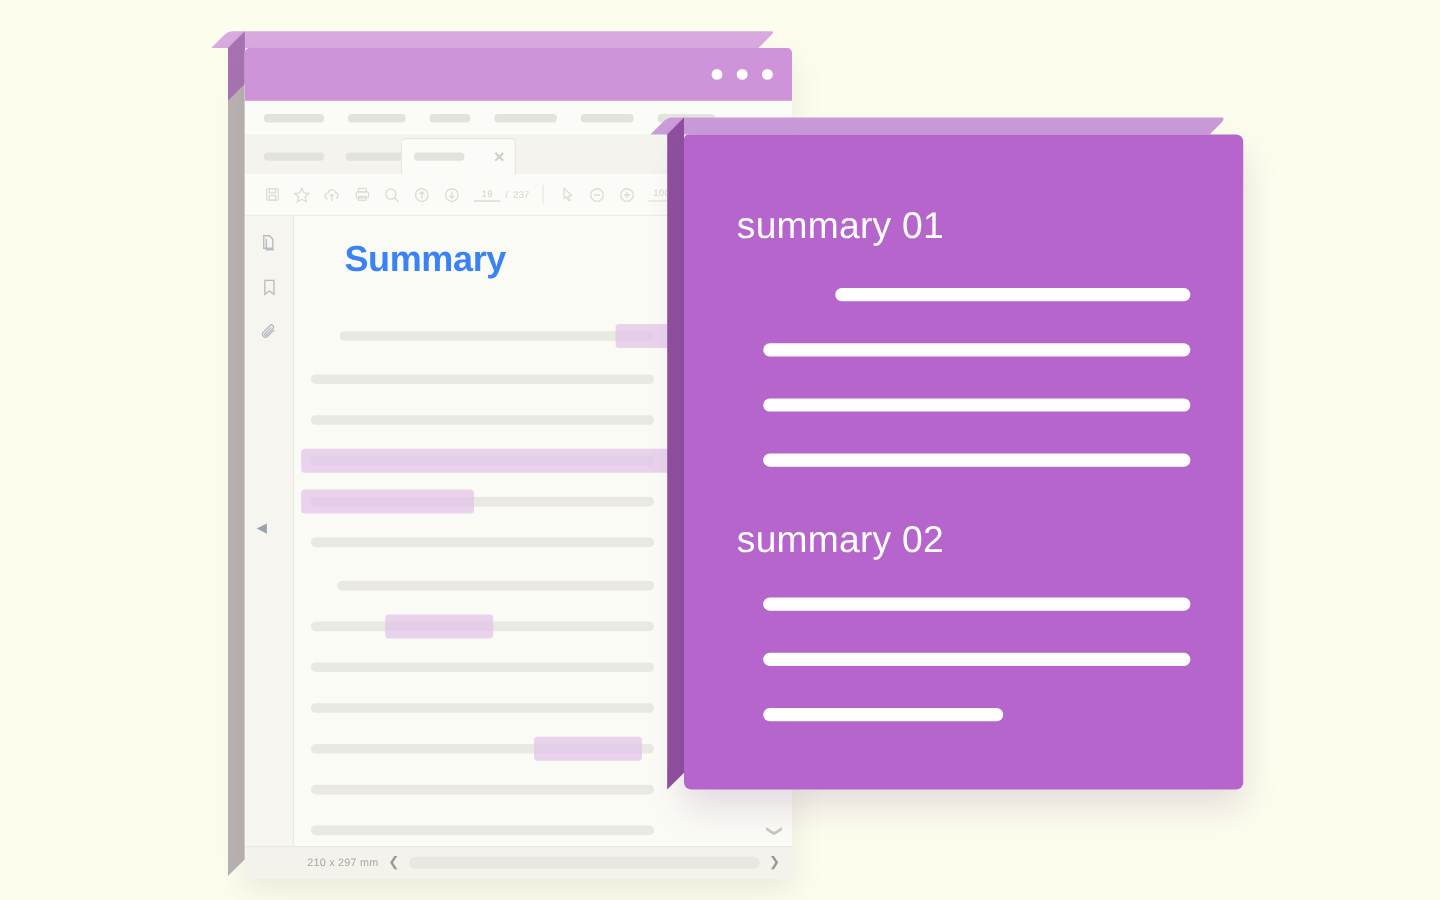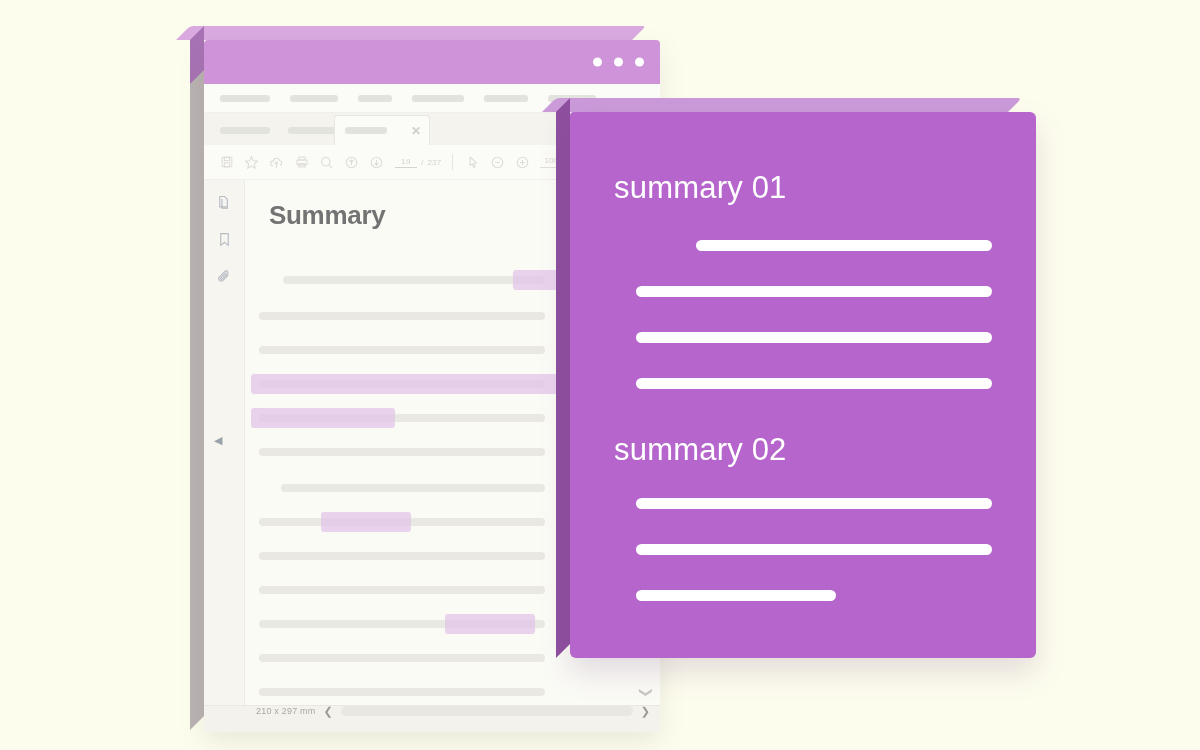--- a/index.html
+++ b/index.html
@@ -84,32 +84,32 @@
   .win-body{flex:1 1 auto;display:flex;min-height:0;background:#f2f1ec;position:relative;}
 
   .leftrail{width:40px;background:#f6f5f0;display:flex;flex-direction:column;
             align-items:center;padding-top:14px;gap:20px;flex:0 0 auto;
             border-right:1px solid #eceae4;position:relative;}
   .rail-ic{color:#b7bcc2;display:flex;align-items:center;justify-content:center;}
   .rail-collapse{position:absolute;left:10px;top:255px;color:#9aa3ab;font-size:11px;line-height:1;}
 
   
   .pagearea{flex:1 1 auto;background:#fbfbf6;position:relative;overflow:hidden;}
-  .doc-title{position:absolute;left:24px;top:20px;font-size:26px;font-weight:bold;
-             color:#737373;letter-spacing:-.3px;}
+  .doc-title{position:absolute;left:42px;top:20px;font-size:30px;font-weight:bold;
+             color:#3b82f6;letter-spacing:-.3px;}
   .lines{position:absolute;left:0;top:80px;right:0;}
   .tline{height:8px;border-radius:4px;background:#e9e8e3;position:absolute;}
   .hl{position:absolute;height:20px;border-radius:3px;background:#e2c2e8;opacity:.72;}
 
   
   .vscroll-caret{position:absolute;right:8px;bottom:6px;color:#c9c7c1;font-size:13px;line-height:1;}
 
   
   .statusbar{height:26px;background:#f3f2ed;border-top:1px solid #eae8e2;
-             display:flex;padding:0 10px 0 52px;gap:8px;flex:0 0 auto;}
+             display:flex;align-items:center;padding:0 10px 0 52px;gap:8px;flex:0 0 auto;}
   .status-dim{font-size:9px;color:#a9a8a3;letter-spacing:.2px;white-space:nowrap;}
   .nav-chev{color:#9a9994;font-size:11px;line-height:1;}
   .hscroll{flex:1 1 auto;height:10px;background:#e8e7e2;border-radius:5px;}
 
   
   .card-wrap{position:absolute;left:556px;top:98px;width:480px;height:560px;}
   .card-top-face{
     position:absolute;left:0;top:0;width:466px;height:14px;background:#cb9ad9;
     transform:skewX(-45deg);transform-origin:top left;border-radius:4px 4px 0 0;
   }

